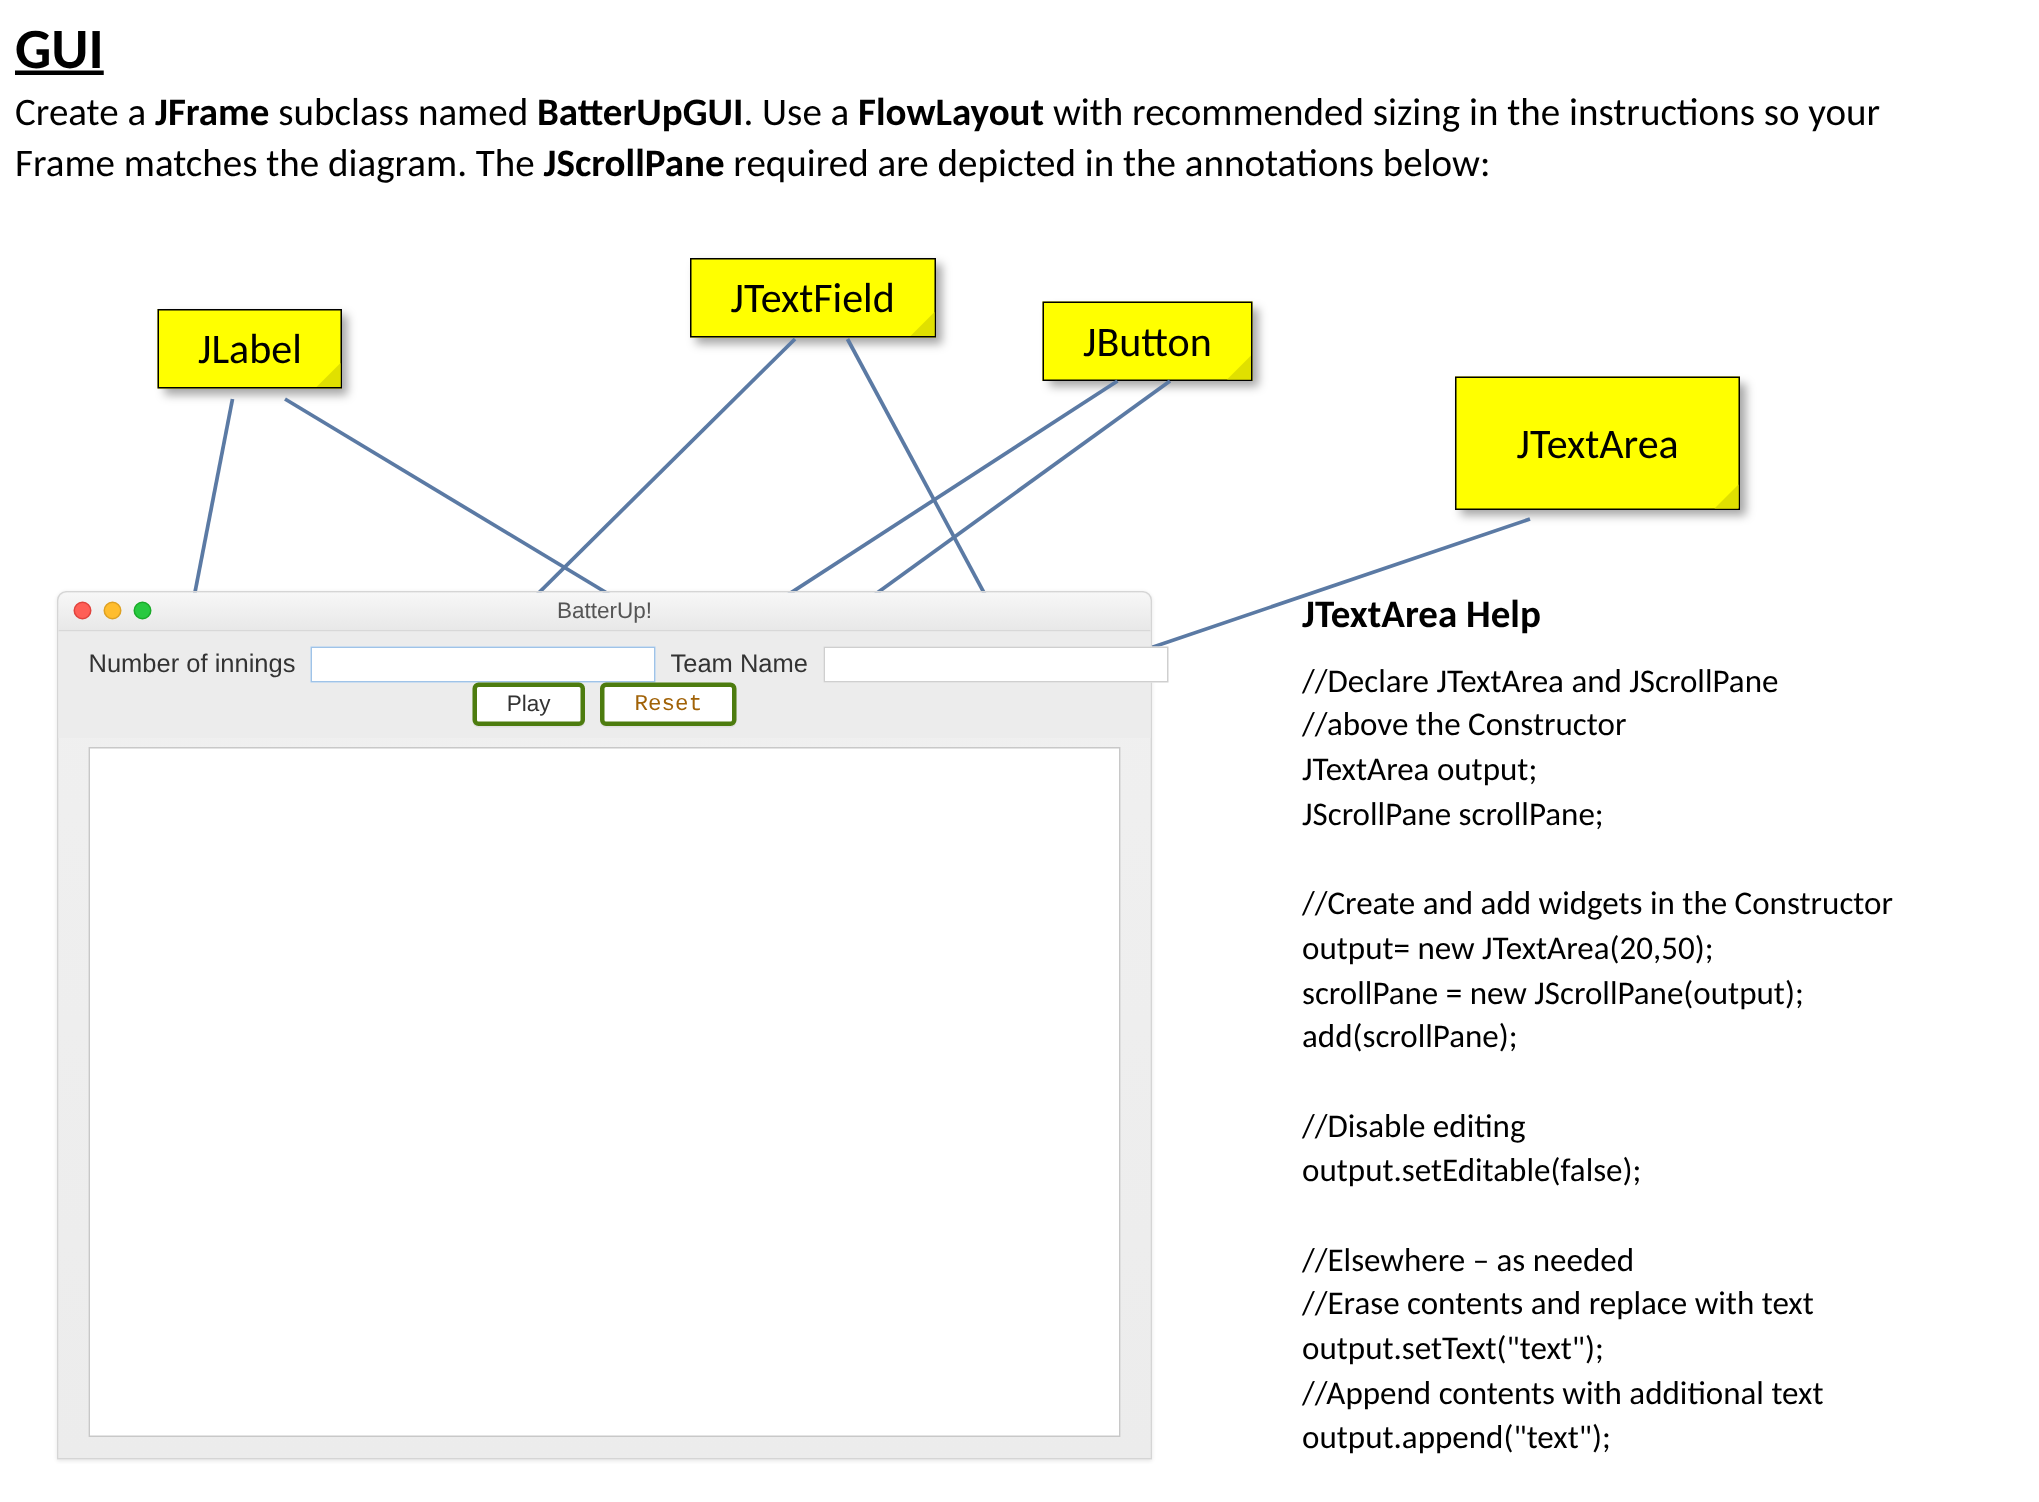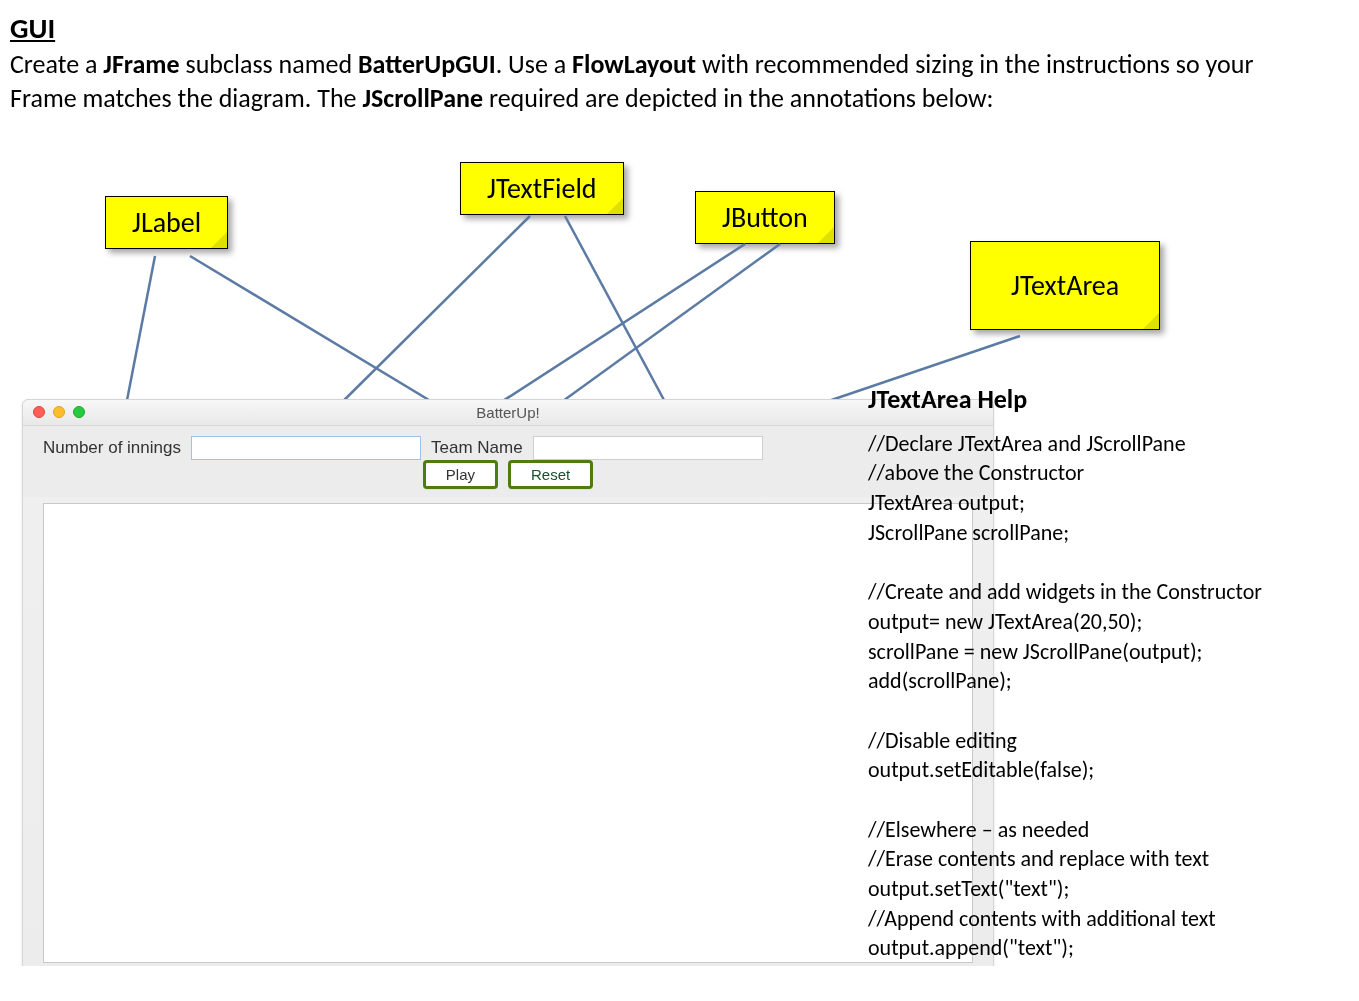--- a/index.html
+++ b/index.html
@@ -4,21 +4,21 @@
   <style>
     * { box-sizing: border-box; }
     body {
       margin: 0;
       padding: 10px;
       font-family: Calibri, Arial, sans-serif;
       background: #fff;
       width: 1359px;
     }
     .heading {
-      font-size: 29px;
+      font-size: 38px;
       font-weight: bold;
       margin: 0 0 2px 0;
       text-decoration: underline;
     }
     .intro {
       font-size: 26px;
       line-height: 1.3;
       margin: 0 0 20px 0;
       max-width: 1280px;
     }
@@ -54,27 +54,26 @@
     svg.arrows {
       position: absolute;
       top: 0;
       left: 0;
       pointer-events: none;
     }
 
     .window {
       position: absolute;
       top: 248px;
-      left: 12px;
-      width: 972px;
+      left: 28px;
+      width: 730px;
       background: linear-gradient(#f0f0f0, #ececec);
       border: 1px solid #d5d5d5;
       border-radius: 6px 6px 0 0;
       box-shadow: 0 1px 3px rgba(0,0,0,0.1);
-      margin-top: 15px;
     }
     .titlebar {
       height: 26px;
       background: linear-gradient(#f7f7f7, #e8e8e8);
       border-bottom: 1px solid #d8d8d8;
       border-radius: 6px 6px 0 0;
       display: flex;
       align-items: center;
       position: relative;
     }
@@ -120,21 +119,21 @@
     .tfield.plain { border-color: #cfcfcf; flex: 0 0 230px;}
     .btn {
       background: #fff;
       border: 3px solid #4d7c0f;
       border-radius: 4px;
       padding: 3px 20px;
       font-size: 15px;
       color: #333;
       box-shadow: 0 1px 0 rgba(0,0,0,0.05);
     }
-    .btn.disabled { color: #14532d; }
+    .btn.disabled { color: #a16207; font-family: Liberation Mono, monospace; }
     .row2 { display: flex; gap: 10px; }
     .output-area {
       margin: 6px 20px 14px 20px;
       height: 460px;
       background: #fff;
       border: 1px solid #c8c8c8;
     }
 
     .help-panel {
       position: absolute;

